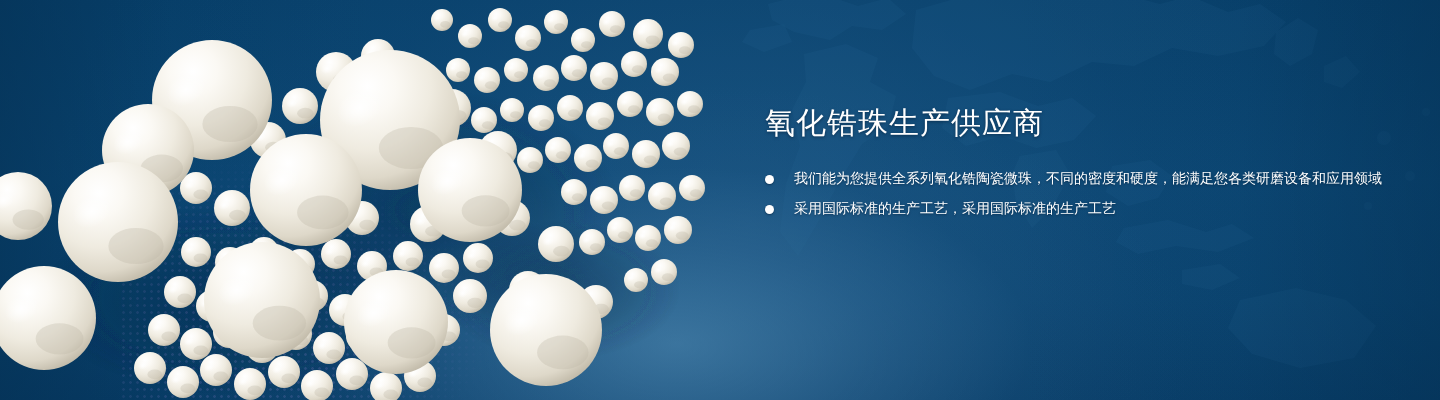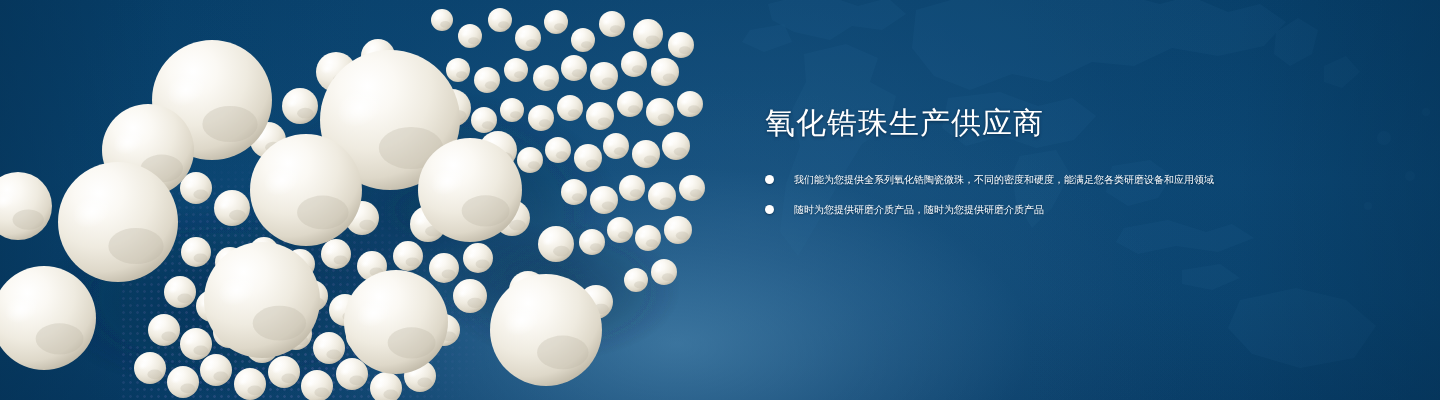--- a/index.html
+++ b/index.html
@@ -99,24 +99,25 @@
   }
   .bullets {
     list-style: none;
     margin: 26px 0 0 0;
     padding: 0;
   }
   .bullet {
     position: relative;
     padding-left: 29px;
     margin-bottom: 7px;
-    font-size: 10px;
+    font-size: 14px;
     line-height: 23px;
     color: #ffffff;
     text-shadow: 0 1px 2px rgba(0,20,40,0.5);
+    font-family: Liberation Mono, monospace;
   }
   .bullet:last-child { margin-bottom: 0; }
   .dot {
     position: absolute;
     left: 0;
     top: 7px;
     width: 9px;
     height: 9px;
     border-radius: 50%;
     background: #ffffff;
@@ -339,18 +340,18 @@
   <div class="copy">
     <h1 class="headline">氧化锆珠生产供应商</h1>
 
     <ul class="bullets">
       <li class="bullet">
         <span class="dot"></span>
         <span class="bullet-text">我们能为您提供全系列氧化锆陶瓷微珠，不同的密度和硬度，能满足您各类研磨设备和应用领域</span>
       </li>
       <li class="bullet">
         <span class="dot"></span>
-        <span class="bullet-text">随时为您提供研磨介质产品，随时为您提供研磨介质产品</span>
+        <span class="bullet-text">采用国际标准的生产工艺，采用国际标准的生产工艺</span>
       </li>
     </ul>
   </div>
 
 </div>
 
 </body></html>

